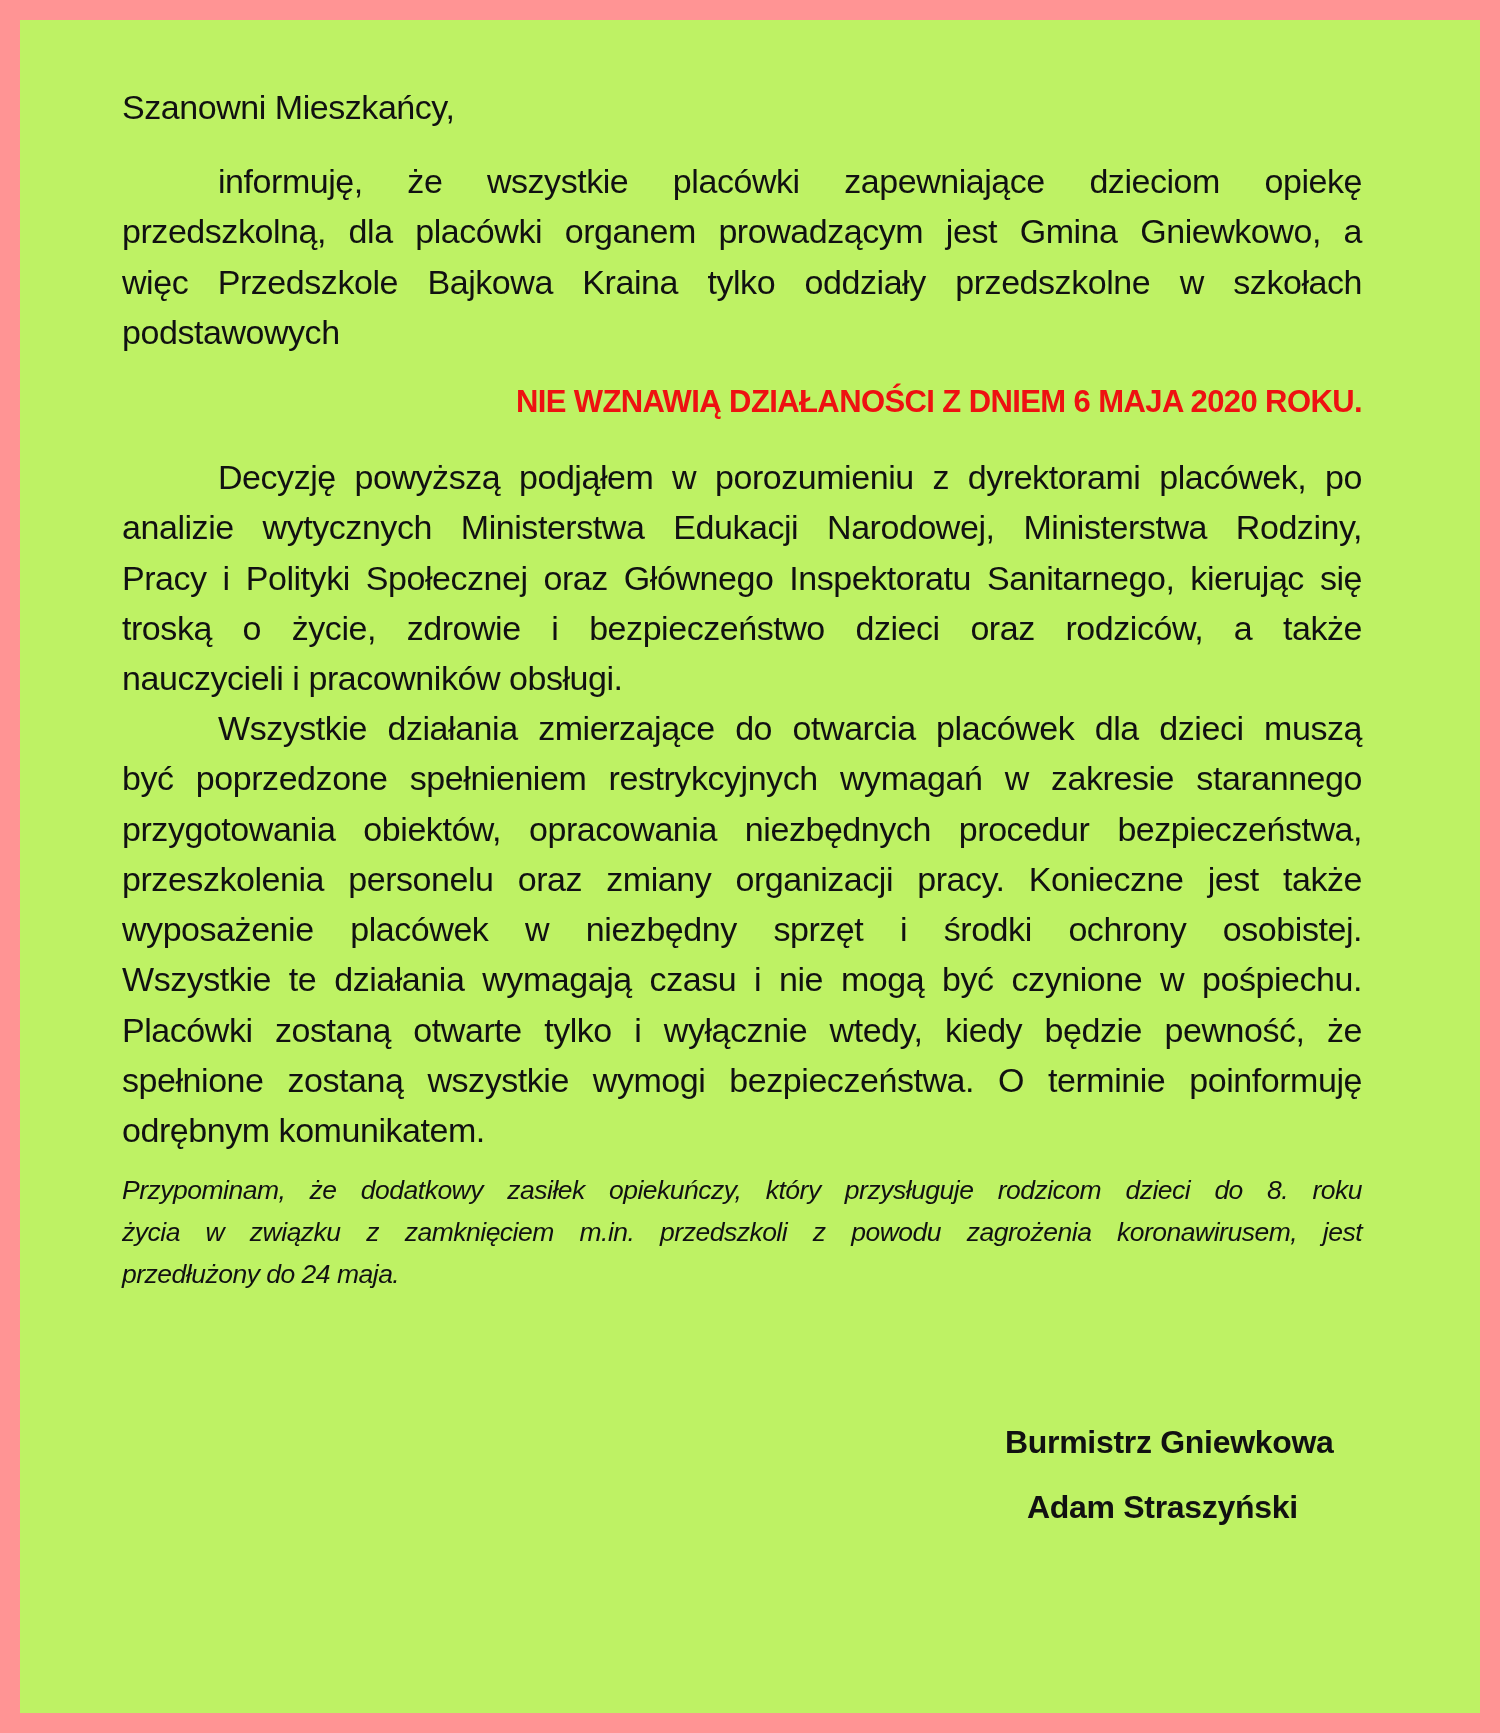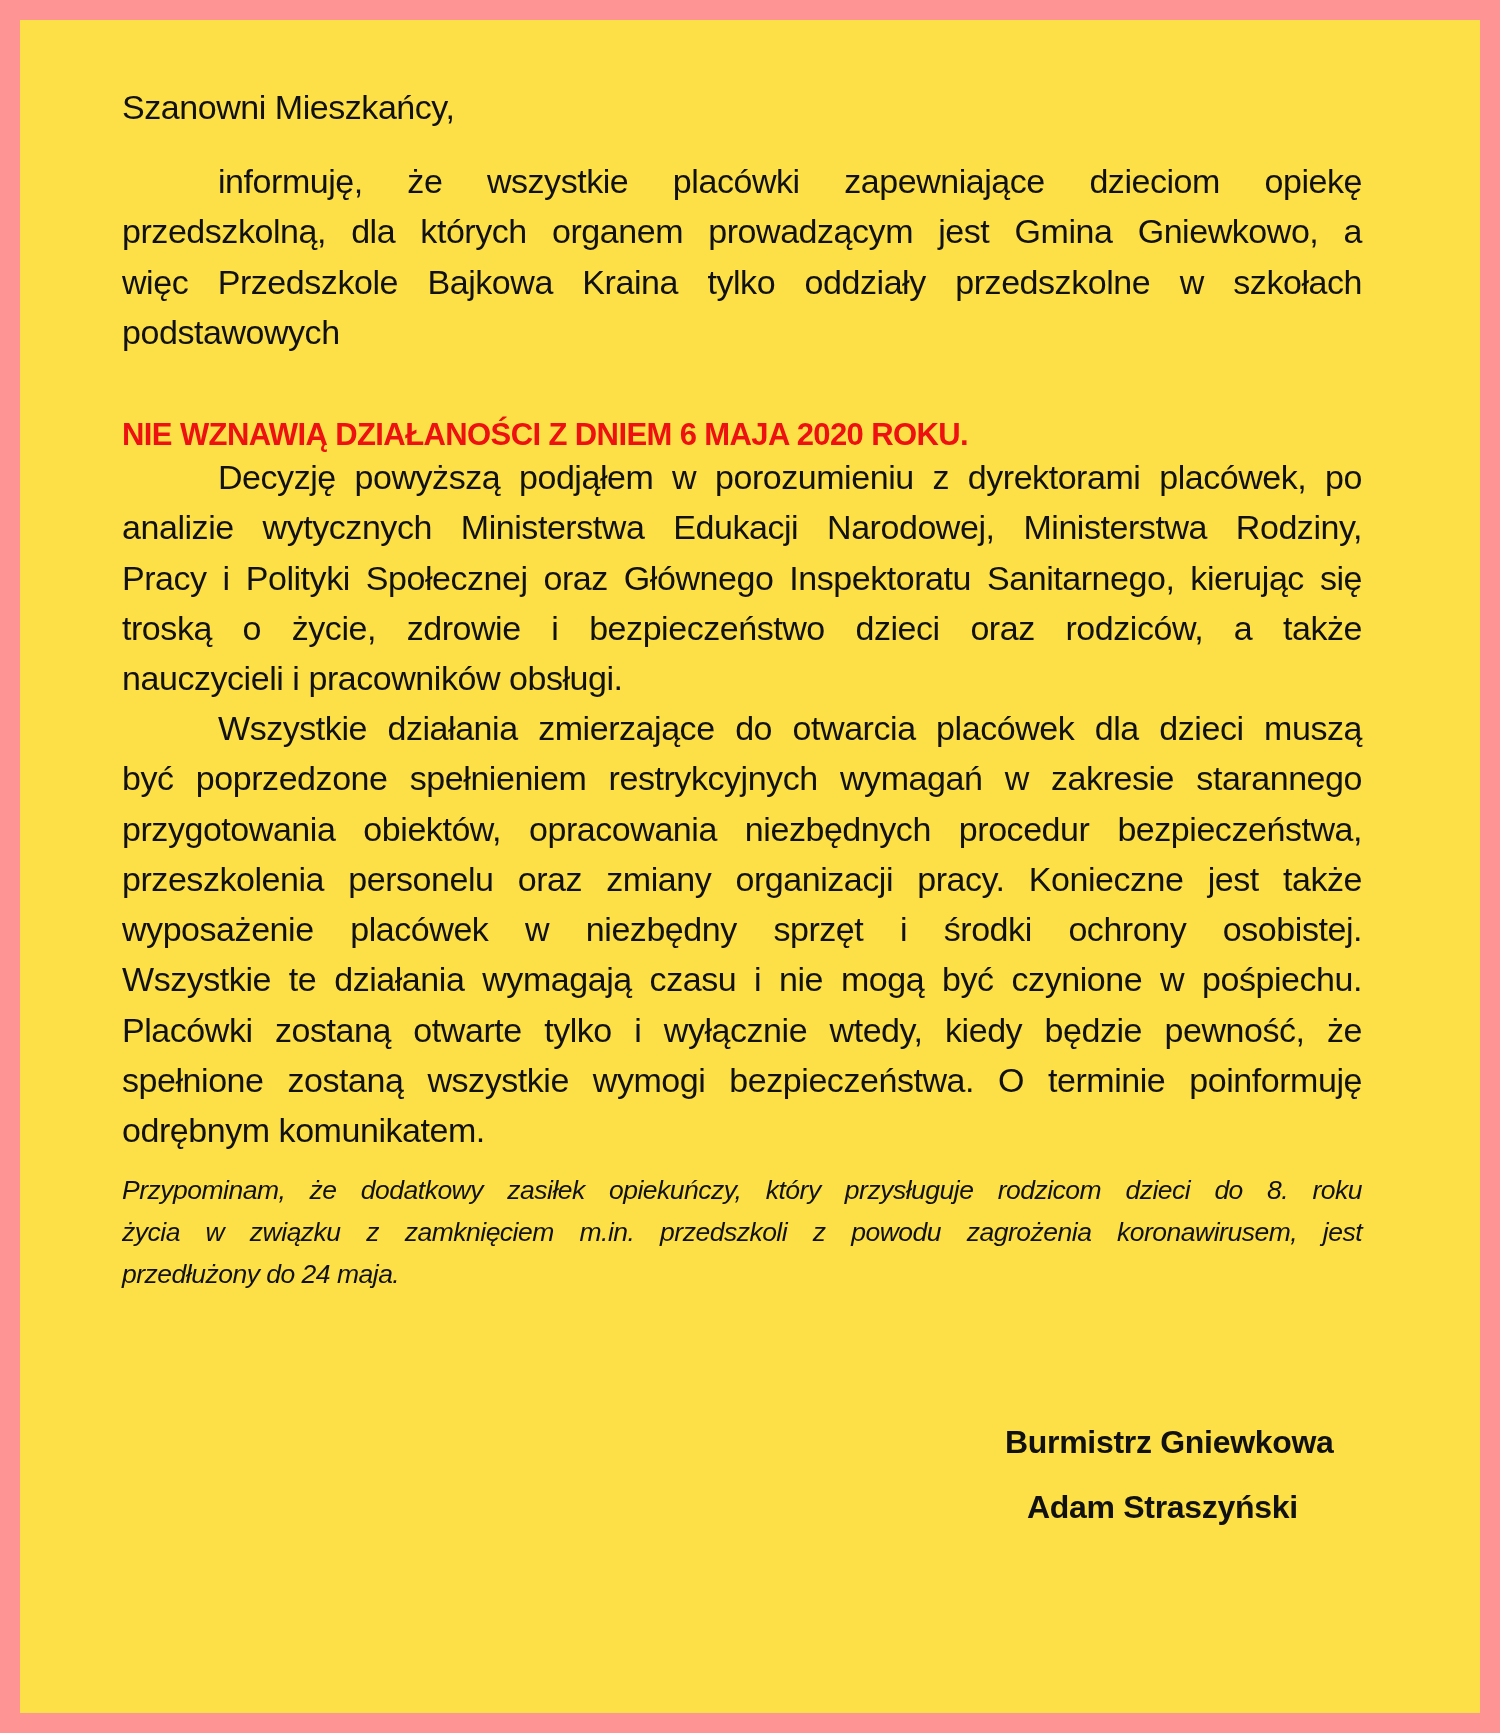--- a/index.html
+++ b/index.html
@@ -1,44 +1,44 @@
 <!DOCTYPE html>
 <html><head>
 <meta charset="utf-8">
 <style>
   html, body { margin: 0; padding: 0; }
   body { width: 1500px; height: 1733px; background: #ff9494; position: relative; overflow: hidden; }
-  .page { position: absolute; left: 20px; top: 20px; width: 1460px; height: 1693px; background: #fde047; }
+  .page { position: absolute; left: 20px; top: 20px; width: 1460px; height: 1693px; background: #bef264; }
   .txt { position: absolute; left: 102px; width: 1240px; color: #111111;
          font-family: "Liberation Sans", sans-serif; font-size: 34px; letter-spacing: -0.45px; }
   .line { display: block; height: 50.3px; line-height: 50.3px; white-space: nowrap;
           text-align: justify; text-align-last: justify; }
   .line.last { text-align-last: left; }
   .line.indent { padding-left: 96px; }
-  .headline { position: absolute; left: 102px; width: 1240px; text-align: left; color: #ee1111;
+  .headline { position: absolute; left: 102px; width: 1240px; text-align: right; color: #ee1111;
               font-family: "Liberation Sans", sans-serif; font-weight: bold; font-size: 31px; letter-spacing: -0.6px;
-              line-height: 40px; white-space: nowrap; margin-top: 33px; }
+              line-height: 40px; white-space: nowrap; }
   .ital { position: absolute; left: 102px; width: 1240px; color: #111111;
           font-family: "Liberation Sans", sans-serif; font-style: italic; font-size: 26.5px; letter-spacing: -0.5px; }
   .ital .line { height: 42px; line-height: 42px; }
   .sig { position: absolute; color: #111111; font-family: "Liberation Sans", sans-serif; font-weight: bold;
          font-size: 32px; letter-spacing: -0.3px; line-height: 34px; white-space: nowrap; margin-left: 10px; }
 </style>
 </head>
 <body>
 
 <div class="page">
 
   <div class="txt" style="top:62px;">
     <span class="line last">Szanowni Mieszkańcy,</span>
   </div>
 
   <div class="txt" style="top:136px;">
     <span class="line indent">informuję, że wszystkie placówki zapewniające dzieciom opiekę</span>
-    <span class="line">przedszkolną, dla których organem prowadzącym jest Gmina Gniewkowo, a</span>
+    <span class="line">przedszkolną, dla placówki organem prowadzącym jest Gmina Gniewkowo, a</span>
     <span class="line">więc Przedszkole Bajkowa Kraina tylko oddziały przedszkolne w szkołach</span>
     <span class="line last">podstawowych</span>
   </div>
 
   <div class="headline" style="top:362px;">NIE WZNAWIĄ DZIAŁANOŚCI Z DNIEM 6 MAJA 2020 ROKU.</div>
 
   <div class="txt" style="top:432px;">
     <span class="line indent">Decyzję powyższą podjąłem w porozumieniu z dyrektorami placówek, po</span>
     <span class="line">analizie wytycznych Ministerstwa Edukacji Narodowej, Ministerstwa Rodziny,</span>
     <span class="line">Pracy i Polityki Społecznej oraz Głównego Inspektoratu Sanitarnego, kierując się</span>

